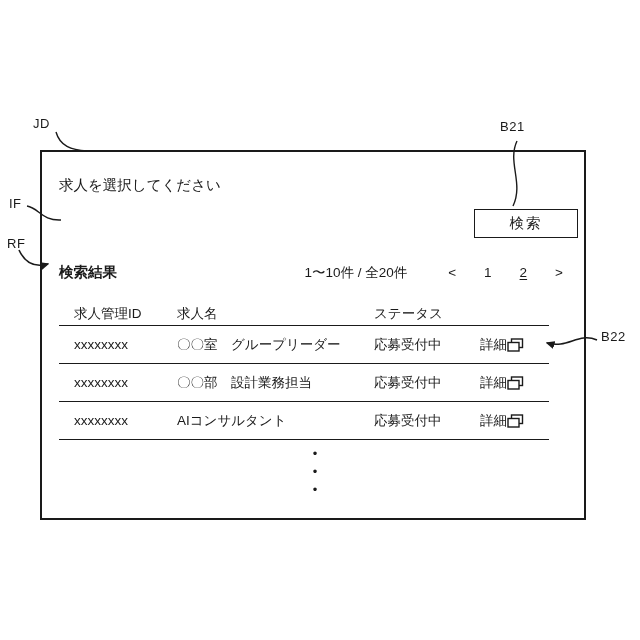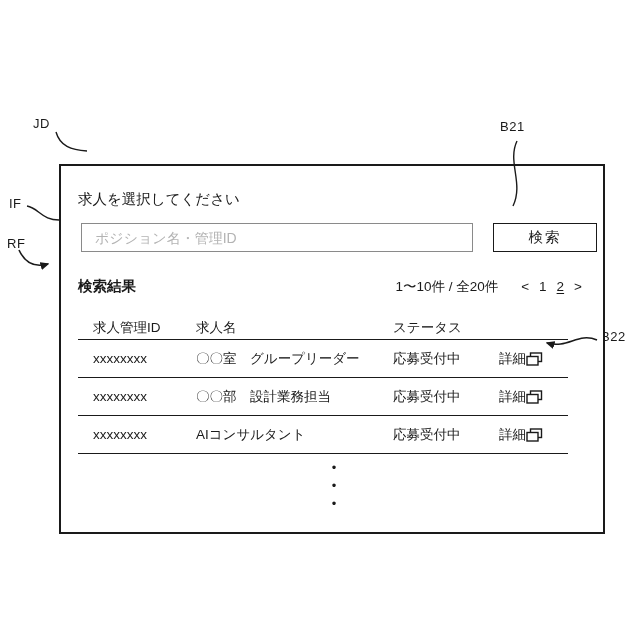--- a/index.html
+++ b/index.html
@@ -23,25 +23,24 @@
   #lbl-if  { left: 9px;  top: 196px; }
   #lbl-rf  { left: 7px;  top: 236px; }
   #lbl-b21 { left: 500px; top: 119px; }
   #lbl-b22 { left: 601px; top: 329px; text-align: right; }
 
   svg.leaders { position: absolute; left: 0; top: 0; width: 640px; height: 640px; pointer-events: none; }
 
   
   .dialog {
     position: absolute;
-    left: 40px; top: 164px;
+    left: 40px; top: 150px;
     width: 546px; height: 370px;
     background: #ffffff;
     border: 2px solid #1a1a1a;
-    margin-left: 19px;
   }
   .dialog-title {
     position: absolute;
     left: 17px; top: 24px;
     font-size: 14.5px;
   }
   .search-input {
     position: absolute;
     left: 20px; top: 57px;
     width: 392px; height: 29px;
@@ -74,21 +73,21 @@
     font-weight: bold;
   }
   .pagination {
     position: absolute;
     left: 298px; top: 112px;
     width: 226px;
     display: flex;
     align-items: baseline;
     justify-content: flex-end;
     font-size: 13.5px;
-    gap: 4px;
+    gap: 22px;
     white-space: nowrap;
   }
   .pagination .range { margin-right: 16px; }
   .pagination .pg {
     display: inline-block;
     padding: 0 3px;
     cursor: pointer;
     color: #1a1a1a;
   }
   .pagination .pg.link { text-decoration: underline; text-underline-offset: 2px; }
@@ -140,21 +139,20 @@
 
   <div class="ref-label" id="lbl-jd">JD</div>
   <div class="ref-label" id="lbl-if">IF</div>
   <div class="ref-label" id="lbl-rf">RF</div>
   <div class="ref-label" id="lbl-b21">B21</div>
   <div class="ref-label" id="lbl-b22">B22</div>
 
   <div class="dialog">
     <div class="dialog-title">求人を選択してください</div>
 
-    <input class="search-input" type="text" placeholder="ポジション名・管理ID" style="">
 
     <button class="search-button">検索</button>
 
     <div class="results-heading">検索結果</div>
 
     <div class="pagination">
       <span class="range">1〜10件 / 全20件</span>
       <span class="pg">&lt;</span>
       <span class="pg">1</span>
       <span class="pg link">2</span>

